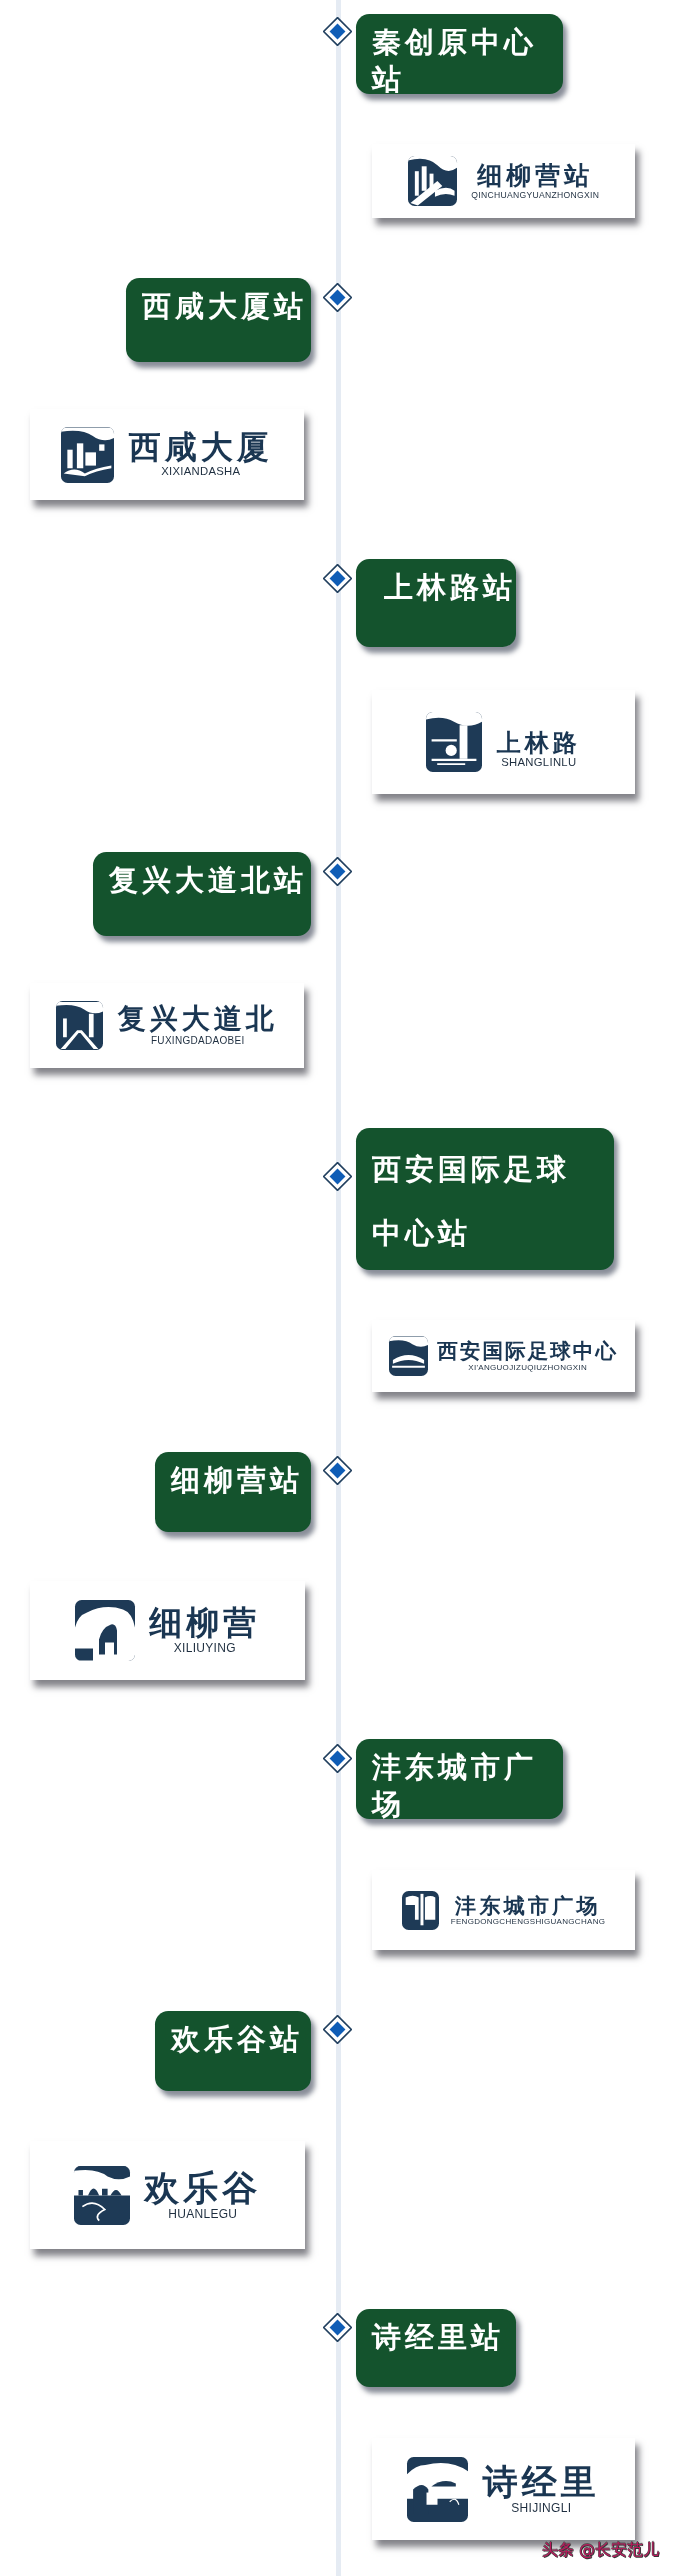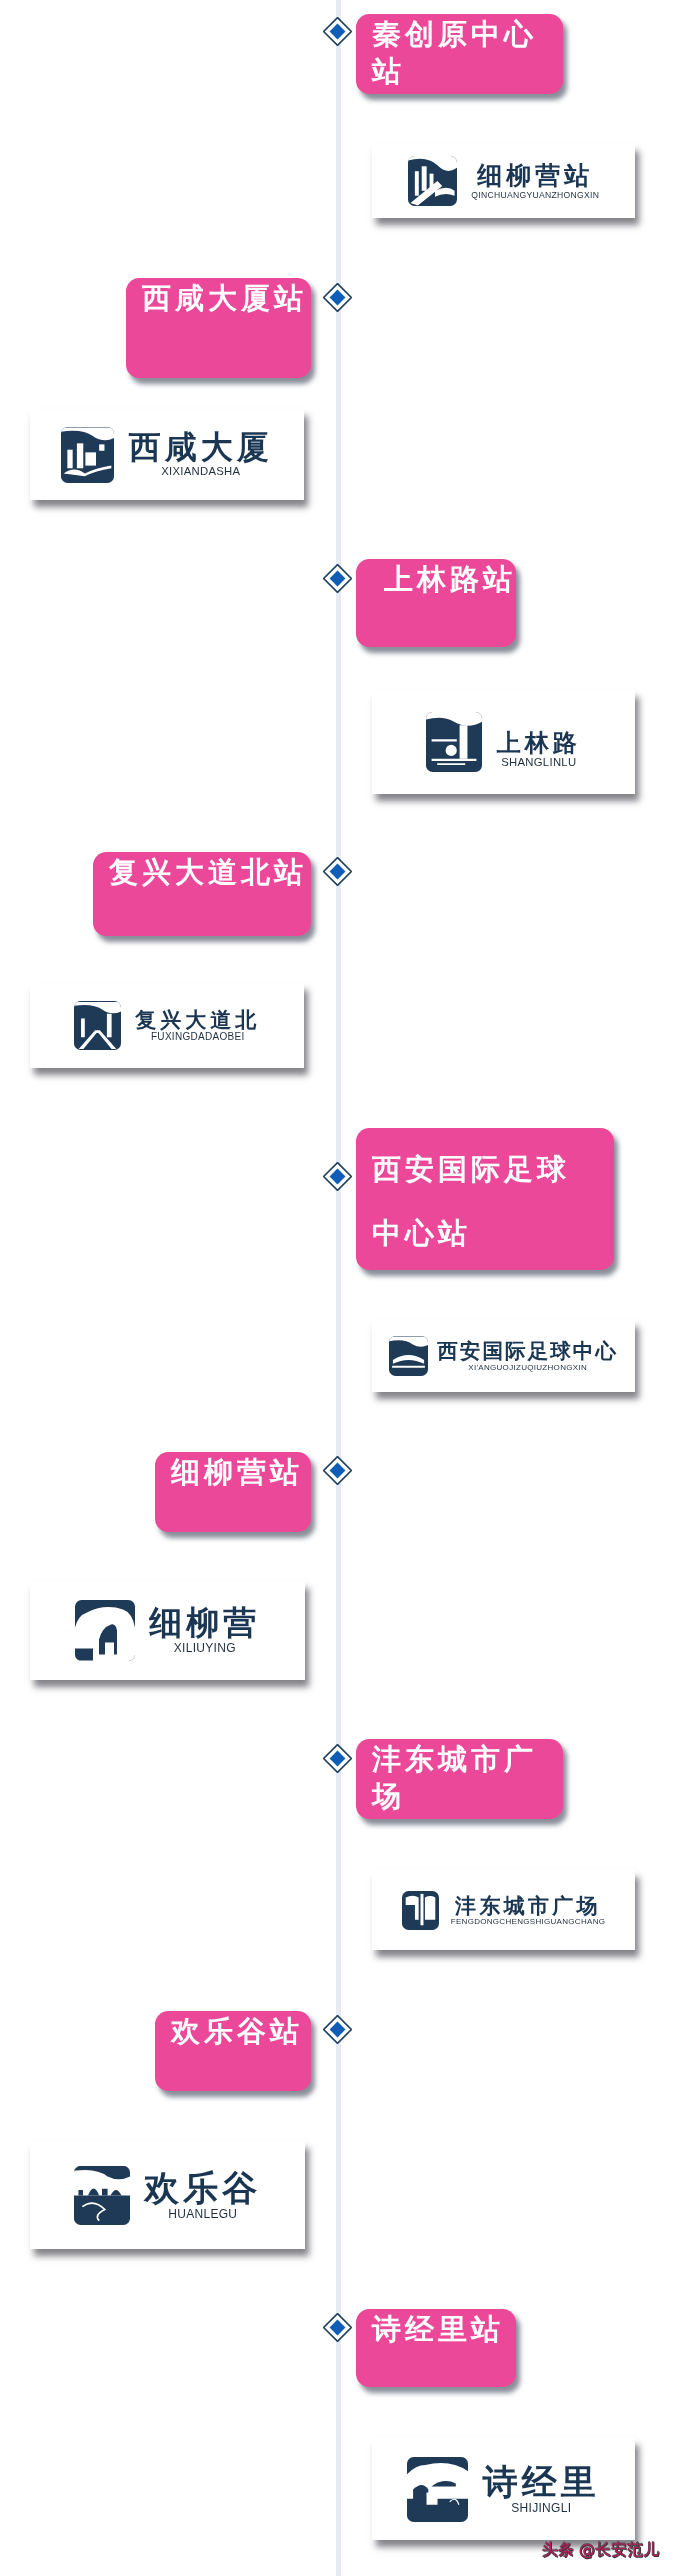--- a/index.html
+++ b/index.html
@@ -1,24 +1,24 @@
 <!DOCTYPE html>
 <html style="font-size:10.6px"><head>
 <meta charset="utf-8">
 <style>
   html, body { margin: 0; padding: 0; background: #ffffff; }
   body { width: 684px; height: 2576px; position: relative; overflow: hidden;
          font-family: "DejaVu Sans", "Liberation Sans", sans-serif; }
   .timeline-line { position: absolute; left: 336px; top: 0; width: 4.7px; height: 2576px; background: #e5ebf3; }
   .diamond { position: absolute; width: 29px; height: 29px; }
   .diamond svg { display: block; width: 29px; height: 29px; }
-  .station-btn { position: absolute; background: #ec4899; border-radius: 13.3px;
+  .station-btn { position: absolute; background: #14532d; border-radius: 13.3px;
                  box-shadow: 4px 5.3px 5.3px rgba(40,50,70,0.55); color: #ffffff;
                  font-weight: bold; font-size: 29px; letter-spacing: 4px; box-sizing: border-box;
-                 padding: 2px 0 0 16px; line-height: 37px; cursor: pointer; }
+                 padding: 10px 0 0 16px; line-height: 37px; cursor: pointer; }
   .station-btn.multi { line-height: 64px; padding-top: 9.3px; padding-right: 16px; }
   .logo-card { position: absolute; background: #ffffff; box-shadow: 4px 6.6px 6.6px rgba(30,30,40,0.55);
                display: flex; align-items: center; justify-content: center; box-sizing: border-box; }
   .logo-icon { flex: 0 0 auto; border-radius: 6.6px; background: #1e3a56; overflow: hidden; margin-right: 14.6px; }
   .logo-icon svg { display: block; width: 100%; height: 100%; }
   .logo-text { display: flex; flex-direction: column; align-items: center; color: #1a3652; }
   .logo-cn { font-family: "DejaVu Serif", "Liberation Serif", serif; font-weight: bold; letter-spacing: 4px; line-height: 1.1; }
   .logo-py { font-family: "Liberation Sans", sans-serif; line-height: 1.2; color: #1f2f40; letter-spacing: 0.3px; }
   .watermark { position: absolute; left: 542px; top: 2540px; font-size: 16px; color: #be185d;
                text-shadow: 0.7px 0.7px 0 #333, -0.7px 0 0 #555, 0 -0.7px 0 #555, 0.7px 0 0 #333; white-space: nowrap;
@@ -52,21 +52,21 @@
     <span class="logo-py" style="font-size:8.6px;">QINCHUANGYUANZHONGXIN</span>
   </div>
 </div>
 
 <div class="diamond" style="left:323px;top:283px;">
   <svg viewBox="0 0 44 44">
       <polygon points="22,1 43,22 22,43 1,22" fill="#fff" stroke="#22405f" stroke-width="2.5"></polygon>
       <polygon points="22,10 34,22 22,34 10,22" fill="#0f5db6"></polygon>
     </svg>
 </div>
-<div class="station-btn" style="left:126px;top:278px;width:185px;height:100px;">西咸大厦站</div>
+<div class="station-btn" style="left:126px;top:278px;width:185px;height:84px;">西咸大厦站</div>
 <div class="logo-card" style="left:30px;top:409px;width:274px;height:91px;">
   <div class="logo-icon" style="width:53px;height:56px;">
     <svg viewBox="0 0 100 100">
         <rect x="12" y="40" width="10" height="35" fill="#fff"></rect>
         <rect x="30" y="28" width="12" height="47" fill="#fff"></rect>
         <rect x="46" y="45" width="20" height="25" fill="#fff"></rect>
         <rect x="72" y="30" width="10" height="12" fill="#fff"></rect>
         <path d="M5 85 q20 -15 40 0 q20 -10 50 -15 v5 q-30 5 -50 15z" fill="#fff"></path>
         <path d="M0 6 q40 -6 60 8 q20 14 40 4 v-20 h-100z" fill="#fff"></path>
       </svg>
@@ -110,21 +110,21 @@
 <div class="logo-card" style="left:30px;top:983px;width:274px;height:85px;">
   <div class="logo-icon" style="width:47px;height:49px;">
     <svg viewBox="0 0 100 100">
         <rect x="15" y="35" width="8" height="40" fill="#fff"></rect>
         <rect x="70" y="25" width="10" height="50" fill="#fff"></rect>
         <path d="M10 100 L45 60 L55 60 L90 100 h-10 L52 66 L48 66 L20 100z" fill="#fff"></path>
         <path d="M0 8 q40 -6 60 8 q20 14 40 4 v-20 h-100z" fill="#fff"></path>
       </svg>
   </div>
   <div class="logo-text">
-    <span class="logo-cn" style="font-size:21px;">复兴大道北</span>
+    <span class="logo-cn" style="font-size:28px;">复兴大道北</span>
     <span class="logo-py" style="font-size:10px;">FUXINGDADAOBEI</span>
   </div>
 </div>
 
 <div class="diamond" style="left:323px;top:1162px;">
   <svg viewBox="0 0 44 44">
       <polygon points="22,1 43,22 22,43 1,22" fill="#fff" stroke="#22405f" stroke-width="2.5"></polygon>
       <polygon points="22,10 34,22 22,34 10,22" fill="#0f5db6"></polygon>
     </svg>
 </div>

